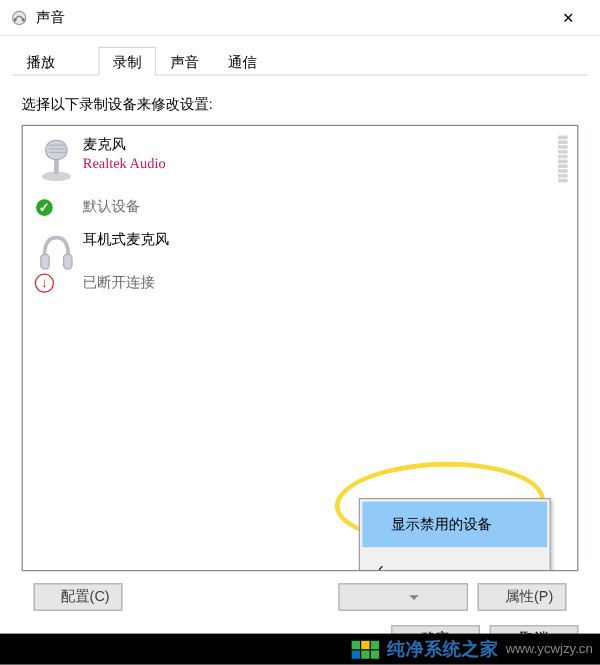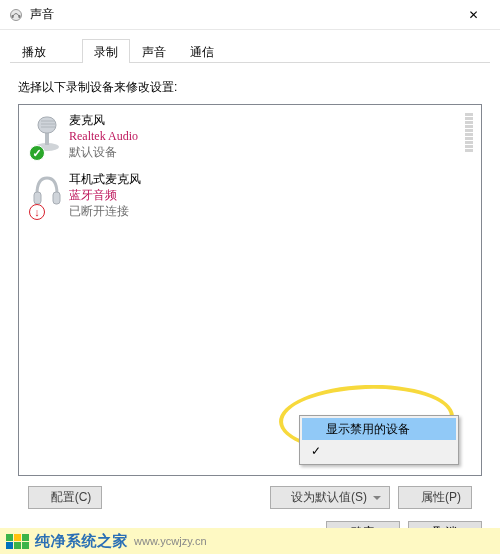--- a/index.html
+++ b/index.html
@@ -107,21 +107,21 @@
     position: relative;
     padding-top: 2px;
   }
   .dev .textcell {
     flex: 1;
     line-height: 16px;
     padding-top: 1px;
   }
   .dev .name { color: #000; font-size: 12px; }
   .dev .manu { color: #be185d; font-size: 12px; font-family: Liberation Serif, serif; }
-  .dev .stat { color: #6d6d6d; font-size: 12px; }
+  .dev .stat { color: #6d6d6d; font-size: 12px; margin-top: 20px; }
   .levelbar {
     width: 8px;
     height: 42px;
     margin: 2px 2px 0 0;
   }
   .levelbar .tick {
     height: 3px;
     margin-bottom: 1px;
     background: #d4d4d4;
   }
@@ -151,21 +151,21 @@
     width: 160px;
     background: #f0f0f0;
     border: 1px solid #a0a0a0;
     box-shadow: 2px 2px 3px rgba(0,0,0,0.25);
     padding: 2px;
     z-index: 10;
   }
   .ctxitem {
     display: flex;
     align-items: center;
-    height: 22px;
+    height: 38px;
     padding: 0 8px 0 4px;
     font-size: 12px;
     color: #000;
   }
   .ctxitem .chkcell {
     width: 20px;
     text-align: center;
     font-size: 12px;
   }
   .ctxitem.hover {
@@ -231,23 +231,24 @@
     display: inline-flex;
     align-items: center;
     justify-content: center;
   }
 
   
   .footer {
     position: absolute;
     left: 0; right: 0; bottom: 0;
     height: 26px;
-    background: #fef9c3;
-    display: flex;
-    align-items: center;
+    background: #000000;
+    display: flex;
+    align-items: center;
+    justify-content: flex-end;
     padding: 0 6px;
   }
   .wm-logo {
     display: flex;
     gap: 1px;
     margin-right: 6px;
   }
   .wm-logo .sq {
     width: 7px; height: 7px;
   }
@@ -333,21 +334,20 @@
           <path d="M7 22 Q7 6 17 6 Q27 6 27 22" fill="none" stroke="#b8bec4" stroke-width="3"></path>
           <rect x="4" y="20" width="7" height="12" rx="3" fill="#cfd4da" stroke="#a7adb4" stroke-width="1"></rect>
           <rect x="23" y="20" width="7" height="12" rx="3" fill="#cfd4da" stroke="#a7adb4" stroke-width="1"></rect>
         </svg>
         <div class="badge err">
             <span>↓</span>
           </div>
       </div>
       <div class="textcell">
         <div class="name">耳机式麦克风</div>
-        <div class="manu">蓝牙音频</div>
         <div class="stat">已断开连接</div>
       </div>
     </div>
 
     <div class="annot-circle"></div>
 
     <div class="ctxmenu">
       <div class="ctxitem hover">
         <span class="chkcell"></span>
         <span>显示禁用的设备</span>
@@ -358,21 +358,20 @@
     </div>
 
   </div>
 
   <div class="btnrow">
     <div class="btn disabled">
       <span>配置(C)</span>
     </div>
     <div class="spacer"></div>
     <div class="btn disabled" style="min-width:108px">
-      <span>设为默认值(S)</span>
       <span class="dd"></span>
     </div>
     <div class="btn disabled">
       <span>属性(P)</span>
     </div>
   </div>
 
 </div>
 
 <div class="dlgbtnrow">

